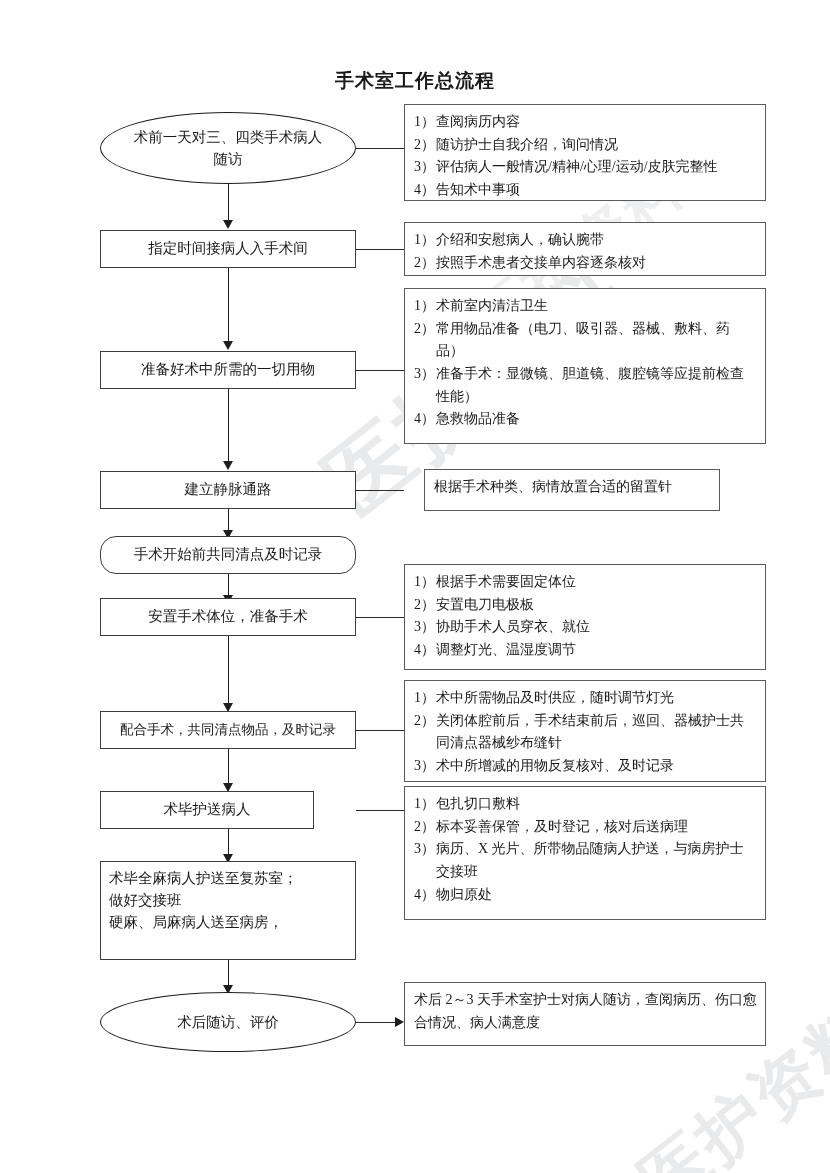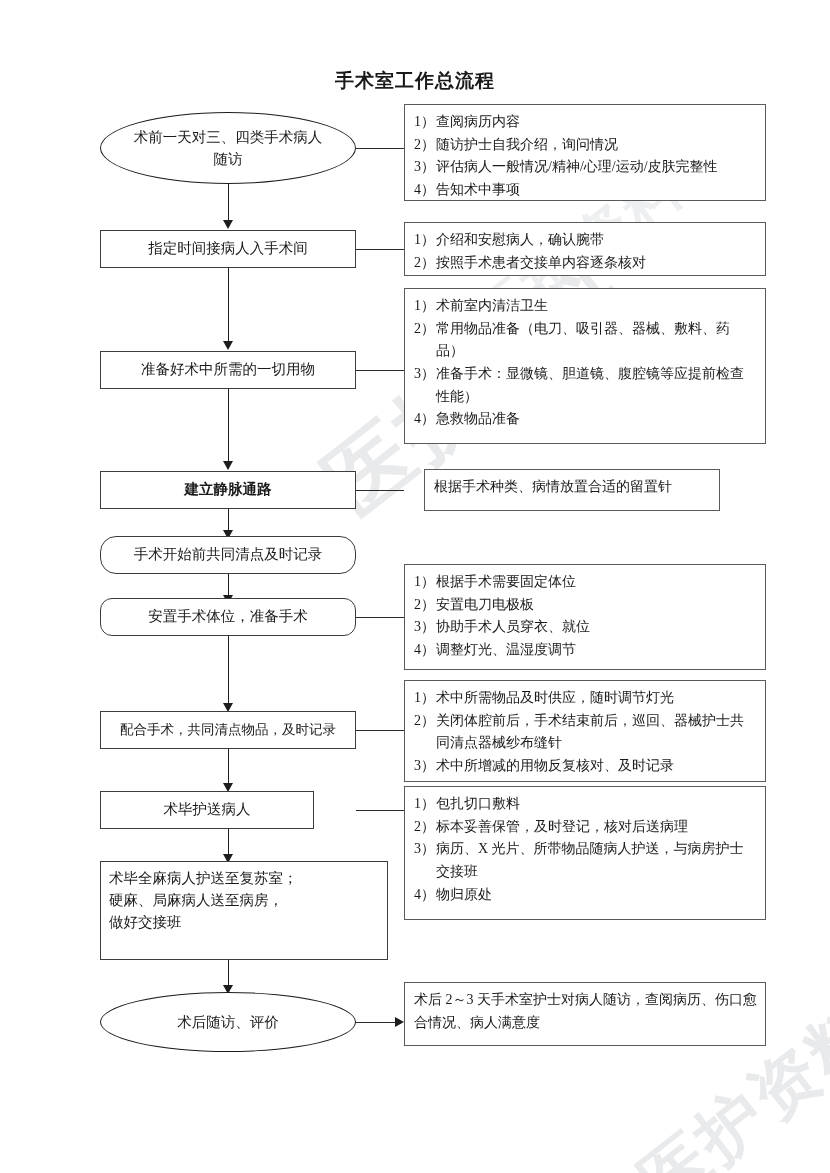--- a/index.html
+++ b/index.html
@@ -204,39 +204,39 @@
       </div>
     <div class="li">
         <span class="num">4）</span>
         <span class="txt">急救物品准备</span>
       </div>
   </div>
 
   <div class="vline" style="left:228px; top:389px; height:80px;"></div>
   <div class="arrow-down" style="left:222.5px; top:461px;"></div>
 
-  <div class="node flow-box" style="left:100px; top:471px; width:256px; height:38px;font-weight:bold;">
+  <div class="node flow-box" style="left:100px; top:471px; width:256px; height:38px;">
     <span>建立静脉通路</span>
   </div>
   <div class="hline" style="left:356px; top:490px; width:48px;"></div>
   <div class="node detail-box" style="left:424px; top:469px; width:296px; height:42px;">
     <div class="plain">根据手术种类、病情放置合适的留置针</div>
   </div>
 
   <div class="vline" style="left:228px; top:509px; height:28px;"></div>
   <div class="arrow-down" style="left:222.5px; top:530px;"></div>
 
   <div class="node flow-box" style="left:100px; top:536px; width:256px; height:38px;border-radius:16px;">
     <span>手术开始前共同清点及时记录</span>
   </div>
 
   <div class="vline" style="left:228px; top:574px; height:28px;"></div>
   <div class="arrow-down" style="left:222.5px; top:595px;"></div>
 
-  <div class="node flow-box" style="left:100px; top:598px; width:256px; height:38px;border-radius:12px;">
+  <div class="node flow-box" style="left:100px; top:598px; width:256px; height:38px;">
     <span>安置手术体位，准备手术</span>
   </div>
   <div class="hline" style="left:356px; top:617px; width:48px;"></div>
   <div class="node detail-box" style="left:404px; top:564px; width:362px; height:106px;">
     <div class="li">
         <span class="num">1）</span>
         <span class="txt">根据手术需要固定体位</span>
       </div>
     <div class="li">
         <span class="num">2）</span>
@@ -296,25 +296,25 @@
       </div>
     <div class="li">
         <span class="num">4）</span>
         <span class="txt">物归原处</span>
       </div>
   </div>
 
   <div class="vline" style="left:228px; top:829px; height:31px;"></div>
   <div class="arrow-down" style="left:222.5px; top:854px;"></div>
 
-  <div class="node flow-box left-align" style="left:100px; top:861px; width:288px; height:99px;">
+  <div class="node flow-box left-align" style="left:100px; top:861px; width:256px; height:99px;">
     <div>
       <div>术毕全麻病人护送至复苏室；</div>
+      <div>做好交接班</div>
       <div>硬麻、局麻病人送至病房，</div>
-      <div>做好交接班</div>
     </div>
   </div>
 
   <div class="vline" style="left:228px; top:960px; height:32px;"></div>
   <div class="arrow-down" style="left:222.5px; top:985px;"></div>
 
   <div class="node ellipse" style="left:100px; top:992px; width:256px; height:60px;">
     <span>术后随访、评价</span>
   </div>
   <div class="hline" style="left:356px; top:1022px; width:41px;"></div>

